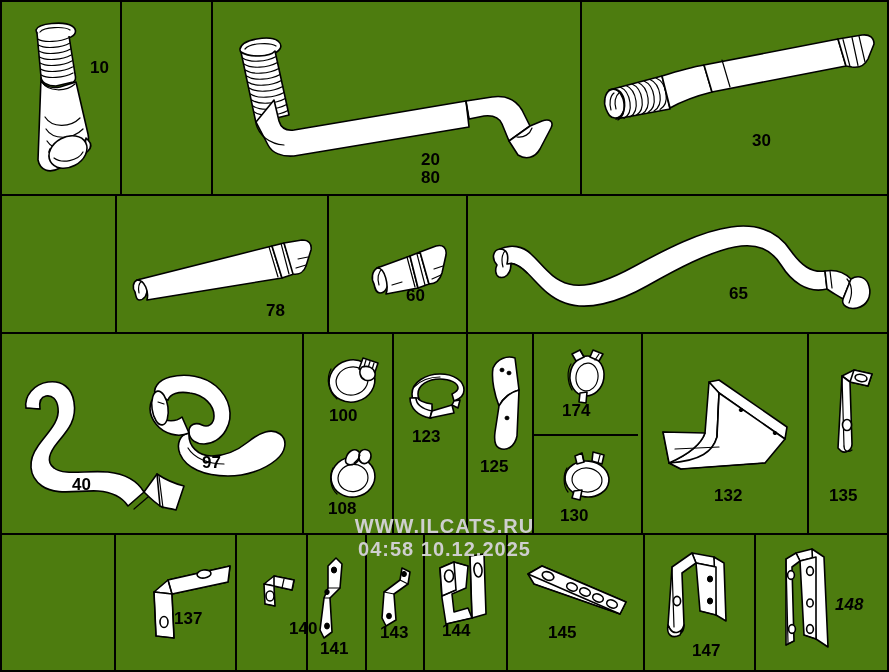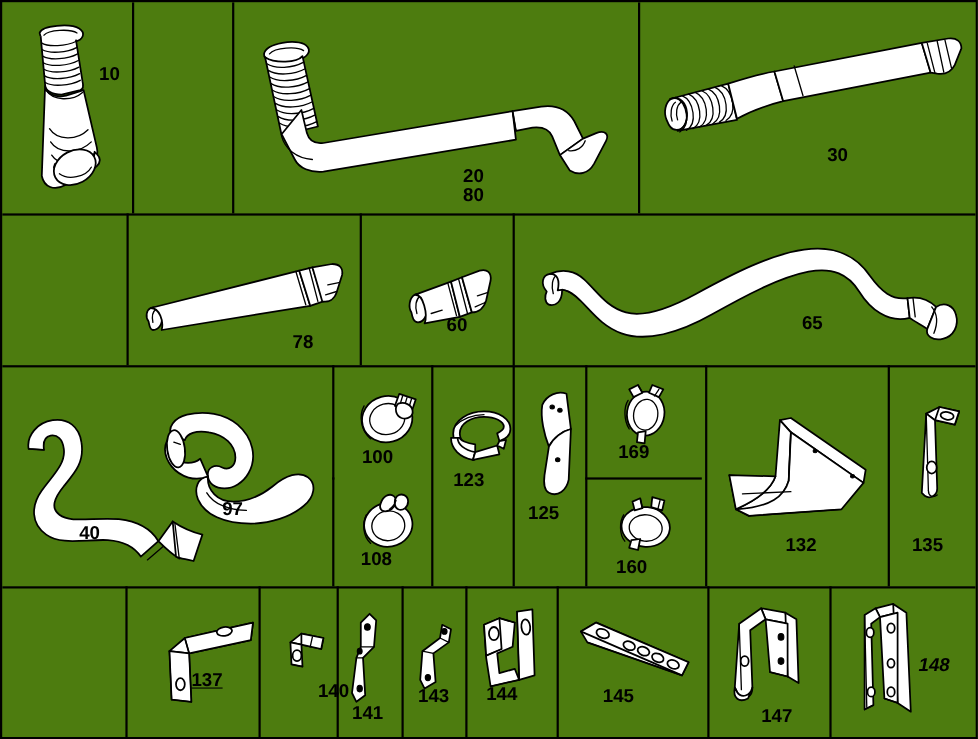--- a/index.html
+++ b/index.html
@@ -275,35 +275,35 @@
       <ellipse class="fillw" cx="27" cy="30" rx="17" ry="20" transform="rotate(8 27 30)"></ellipse>
       <ellipse class="fillwt" cx="27" cy="31" rx="11" ry="14" transform="rotate(8 27 31)"></ellipse>
       <path class="fillw" d="M12 8 L20 4 L24 11 L16 15 Z"></path>
       <path class="fillw" d="M33 4 L43 8 L39 15 L30 11 Z"></path>
       <path class="lnt" d="M20 4 L24 11"></path>
       <path class="lnt" d="M39 8 L35 14"></path>
       <path class="fillw" d="M20 47 L27 46 L26 57 L19 56 Z"></path>
       <path class="lnt" d="M11 18 C7 24 7 36 12 44"></path>
     </svg>
   </div>
-  <div class="lbl" style="left:560px;top:400px;">169</div>
+  <div class="lbl" style="left:560px;top:400px;">174</div>
 
   <div class="part" style="left:555px;top:444px;">
     <svg width="60" height="58" viewBox="0 0 60 58">
       <ellipse class="fillw" cx="30" cy="33" rx="22" ry="18" transform="rotate(6 30 33)"></ellipse>
       <ellipse class="fillwt" cx="30" cy="34" rx="15" ry="12" transform="rotate(6 30 34)"></ellipse>
       <path class="fillw" d="M18 10 L25 7 L27 16 L20 18 Z"></path>
       <path class="fillw" d="M36 6 L47 9 L45 18 L35 15 Z"></path>
       <path class="lnt" d="M25 7 L27 16"></path>
       <path class="lnt" d="M43 9 L41 17"></path>
       <path class="fillw" d="M17 45 L25 44 L23 54 L15 52 Z"></path>
       <path class="lnt" d="M10 22 C6 28 6 40 11 46"></path>
     </svg>
   </div>
-  <div class="lbl" style="left:558px;top:505px;">160</div>
+  <div class="lbl" style="left:558px;top:505px;">130</div>
 
   <div class="part" style="left:655px;top:375px;">
     <svg width="140" height="100" viewBox="0 0 140 100">
       <path class="fillw" d="M52 5 L62 3 L130 50 L128 62 L62 16 Z"></path>
       <path class="fillw" d="M52 5 L62 16 L60 60 C56 74 44 84 24 92 L12 86 C30 78 44 68 48 56 Z"></path>
       <path class="fillw" d="M12 86 L24 92 L108 86 L128 62 L62 16 L60 60 C56 74 44 84 12 86 Z"></path>
       <path class="lnt" d="M6 55 L46 58"></path>
       <path class="lnt" d="M6 55 L12 86"></path>
       <path class="fillw" d="M6 55 L48 56 C44 68 30 78 12 86 Z"></path>
       <path class="lnt" d="M24 92 L108 86"></path>
@@ -334,21 +334,21 @@
       <path class="fillw" d="M26 30 L88 16 L86 32 L30 44 Z"></path>
       <ellipse class="fillw" cx="62" cy="24" rx="7" ry="4" transform="rotate(-8 62 24)"></ellipse>
       <path class="fillw" d="M12 42 L30 44 L32 88 L14 86 Z"></path>
       <path class="lnt" d="M12 42 L14 86"></path>
       <path class="lnt" d="M30 44 L32 88"></path>
       <ellipse class="fillw" cx="22" cy="72" rx="4" ry="5.5"></ellipse>
       <path class="lnt" d="M14 86 L32 88"></path>
       <path class="lnt" d="M26 30 L30 44"></path>
     </svg>
   </div>
-  <div class="lbl" style="left:172px;top:608px;text-decoration:underline;">137</div>
+  <div class="lbl" style="left:172px;top:608px;">137</div>
 
   <div class="part" style="left:256px;top:568px;">
     <svg width="42" height="42" viewBox="0 0 42 42">
       <path class="fillw" d="M6 14 L16 6 L36 10 L34 20 L16 16 Z"></path>
       <path class="fillw" d="M16 6 L36 10 L34 20 L16 16 Z"></path>
       <path class="lnt" d="M26 9 L24 18"></path>
       <path class="fillw" d="M6 14 L16 16 L17 36 L7 34 Z"></path>
       <ellipse class="fillw" cx="12" cy="26" rx="4" ry="5"></ellipse>
       <path class="lnt" d="M7 34 L17 36"></path>
     </svg>
@@ -434,14 +434,16 @@
       <path class="fillw" d="M6 14 L16 8 L20 16 L12 22 L14 96 L6 100 Z"></path>
       <path class="lnt" d="M6 14 L8 98"></path>
       <ellipse class="fillw" cx="11" cy="30" rx="3.4" ry="4.4"></ellipse>
       <ellipse class="fillw" cx="12" cy="84" rx="3.4" ry="4.4"></ellipse>
       <path class="lnt" d="M6 100 L14 96"></path>
       <path class="lnt" d="M24 90 L36 94"></path>
     </svg>
   </div>
   <div class="lbl" style="left:833px;top:594px;font-style:italic;">148</div>
 
+  <div id="watermark" id2="wm1" class="wm" style="top:513px;">WWW.ILCATS.RU</div>
+  <div id="watermark2" class="wm" style="position:absolute;left:0;right:0;top:536px;text-align:center;color:#cfcfcf;font-size:20px;font-weight:bold;letter-spacing:1px;pointer-events:none;font-family:'Liberation Sans',sans-serif;">04:58 10.12.2025</div>
 
 </div>
 
 </body></html>

